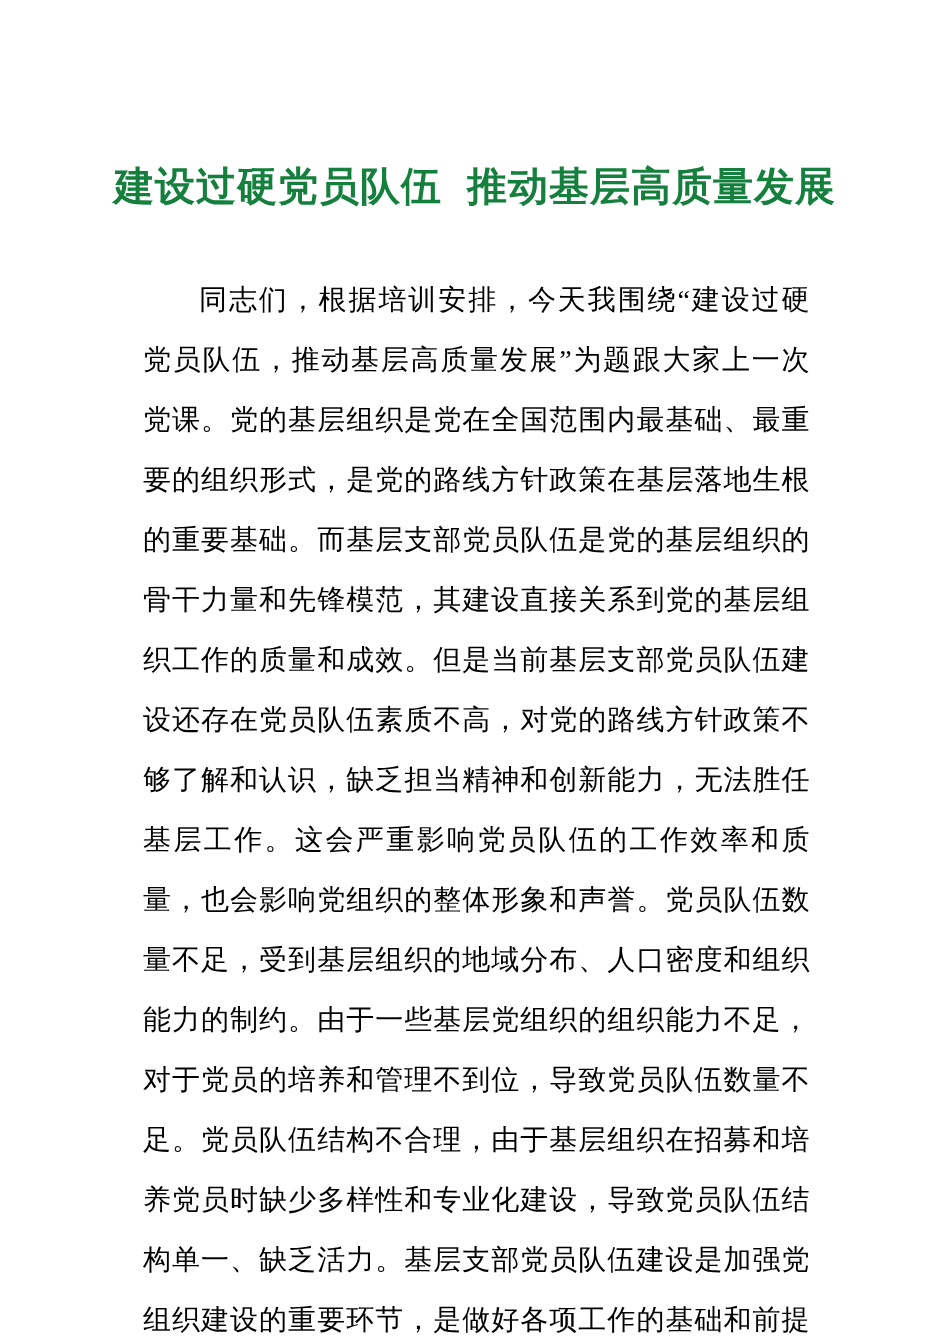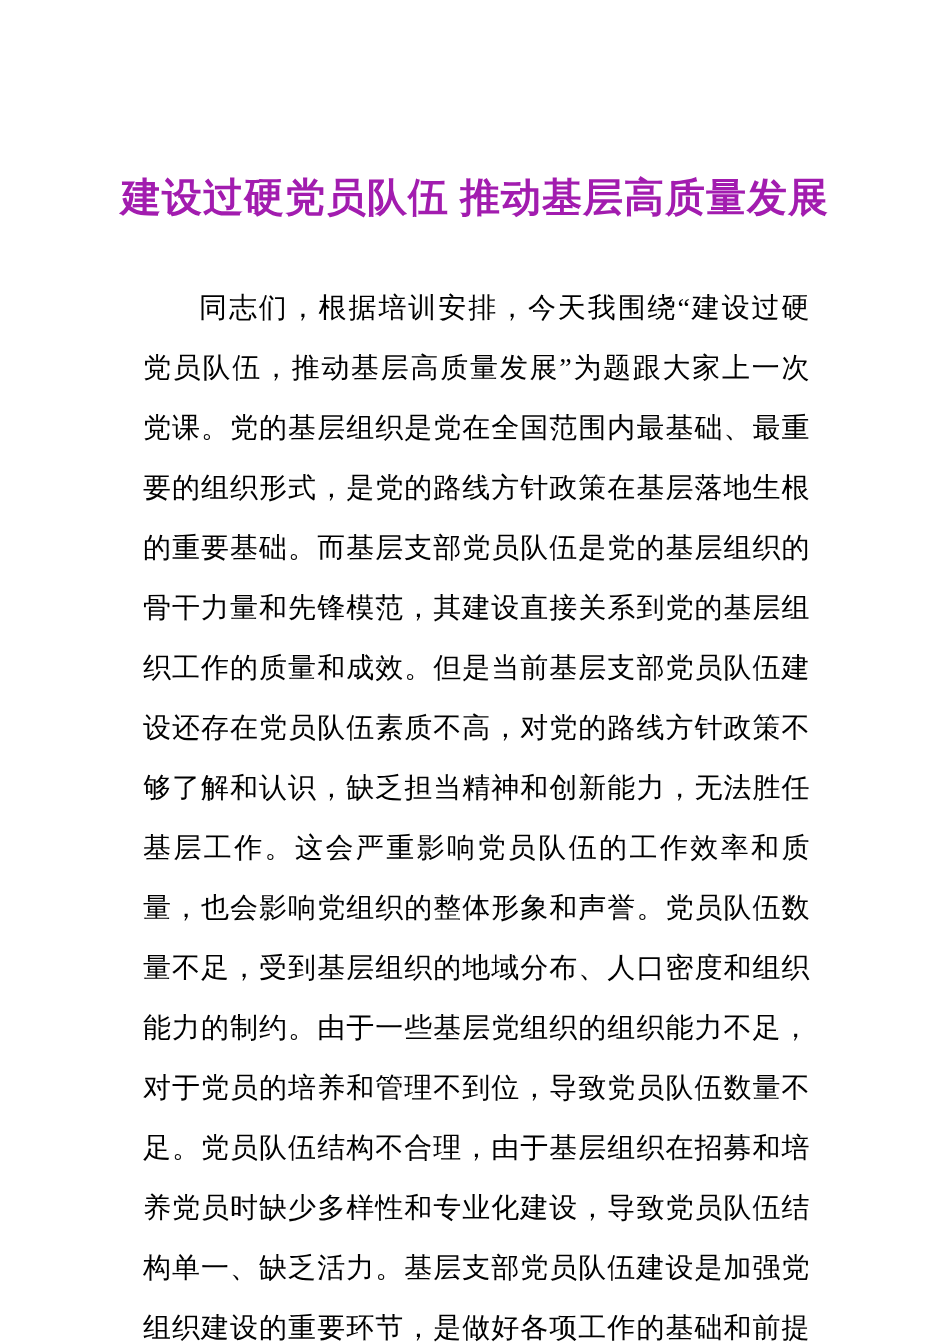--- a/index.html
+++ b/index.html
@@ -11,29 +11,29 @@
     position: relative;
     width: 950px;
     height: 1344px;
     margin: 0 auto;
     background: #ffffff;
     overflow: hidden;
     font-family: "Liberation Serif", "DejaVu Serif", serif;
     color: #000000;
   }
   .doc-title {
-    margin: 16px;
+    margin: 8px;
     padding-top: 158px;
     text-align: center;
     font-size: 40px;
     line-height: 48px;
     font-weight: 700;
     letter-spacing: 1px;
-    font-family: Liberation Serif, serif;
-    color: #a21caf;
+    font-family: Liberation Mono, monospace;
+    color: #15803d;
   }
   .doc-body {
     margin: 56px 56px 0 143px;
     width: 667px;
     font-size: 28px;
     line-height: 60px;
     text-align: justify;
     text-justify: inter-ideograph;
     text-indent: 2em;
     letter-spacing: 0.5px;

